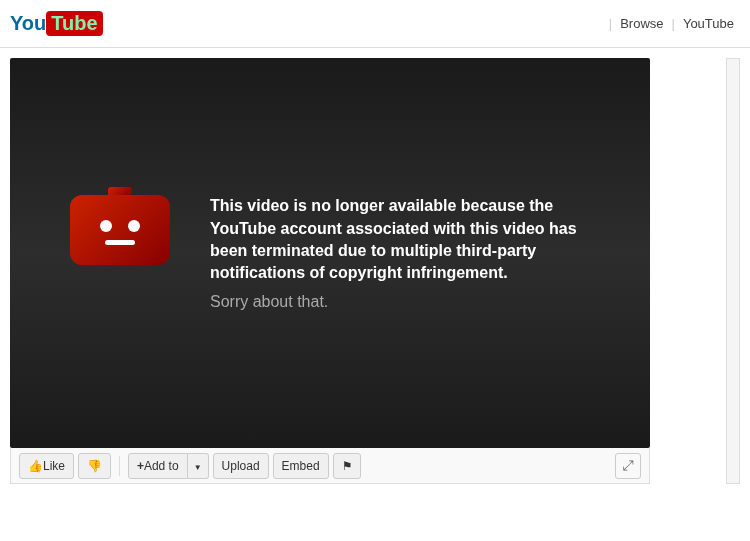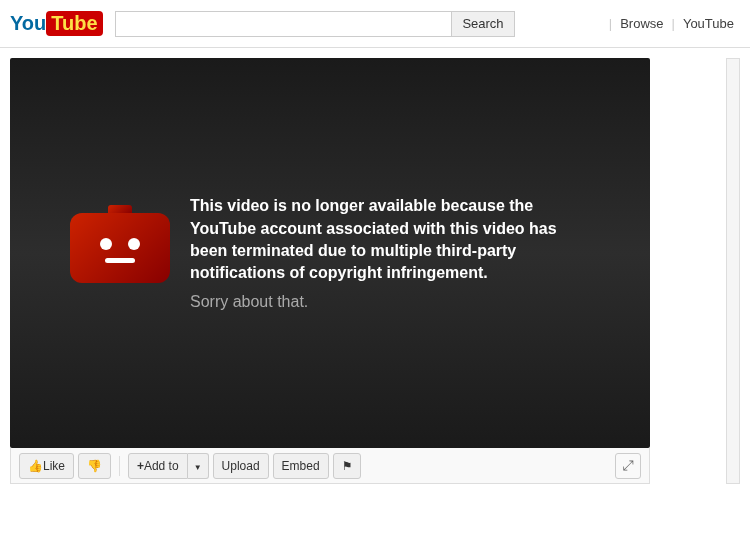--- a/index.html
+++ b/index.html
@@ -29,21 +29,21 @@
     }
 
     .logo-you {
       font-size: 20px;
       font-weight: bold;
       color: #0369a1;
       font-family: Arial, sans-serif;
     }
     .logo-tube {
       background: #cc0000;
-      color: #fde047;
+      color: #86efac;
       font-size: 20px;
       font-weight: bold;
       padding: 1px 5px;
       border-radius: 4px;
       font-family: Arial, sans-serif;
     }
 
     #search-form {
       display: flex;
       flex: 1;
@@ -109,22 +109,22 @@
       background: linear-gradient(180deg, #1a1a1a 0%, #2d2d2d 50%, #1a1a1a 100%);
       border-radius: 2px;
       display: flex;
       align-items: center;
       justify-content: center;
       position: relative;
     }
 
     #error-content {
       display: flex;
-      align-items: center;
-      gap: 20px;
+      align-items: flex-start;
+      gap: 40px;
       padding: 20px;
       max-width: 560px;
     }
 
     
     #sad-robot {
       width: 100px;
       height: 80px;
       flex-shrink: 0;
       position: relative;
@@ -271,24 +271,20 @@
   </style>
 </head>
 <body>
 
 <div id="header">
   <div id="logo-container">
     <span class="logo-you">You</span>
       <span class="logo-tube">Tube</span>
   </div>
 
-  <div id="search-form">
-    <input id="search-input" type="text" style="" placeholder="">
-    <button id="search-button">Search</button>
-  </div>
 
   <div id="header-nav">
     <span class="nav-divider">|</span>
     <a class="nav-link">Browse</a>
     <span class="nav-divider">|</span>
     <a class="nav-link">YouTube</a>
   </div>
 </div>
 
 <div id="main">

